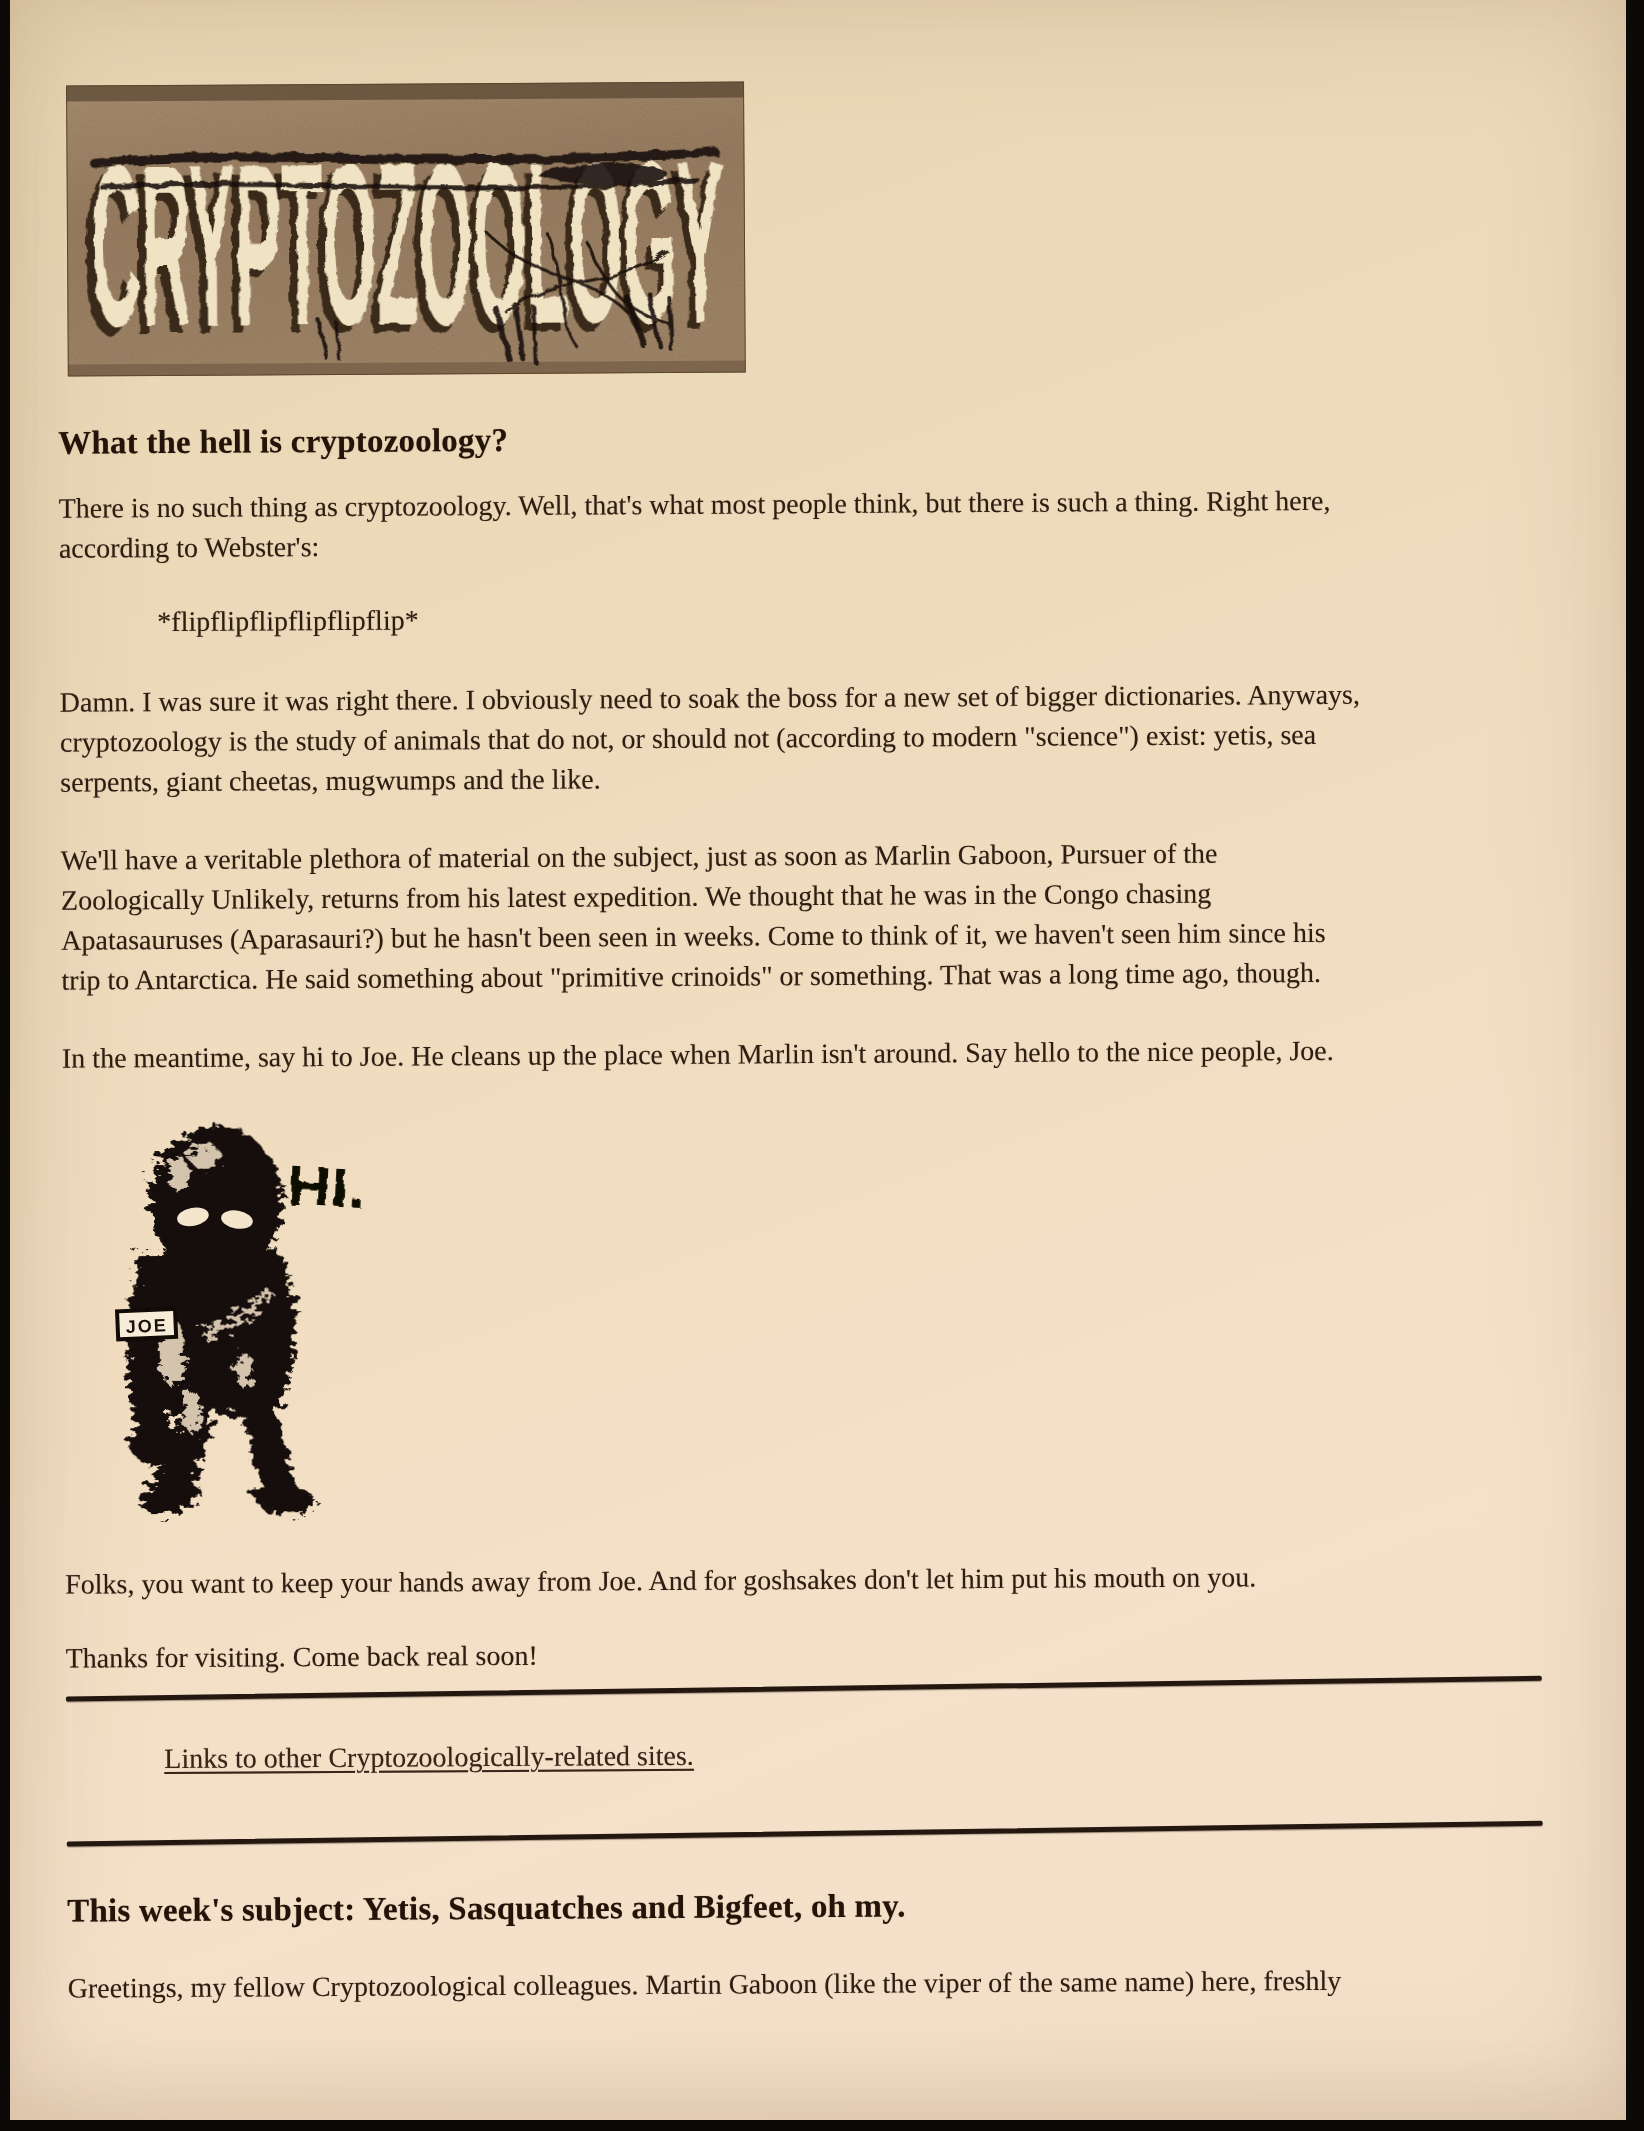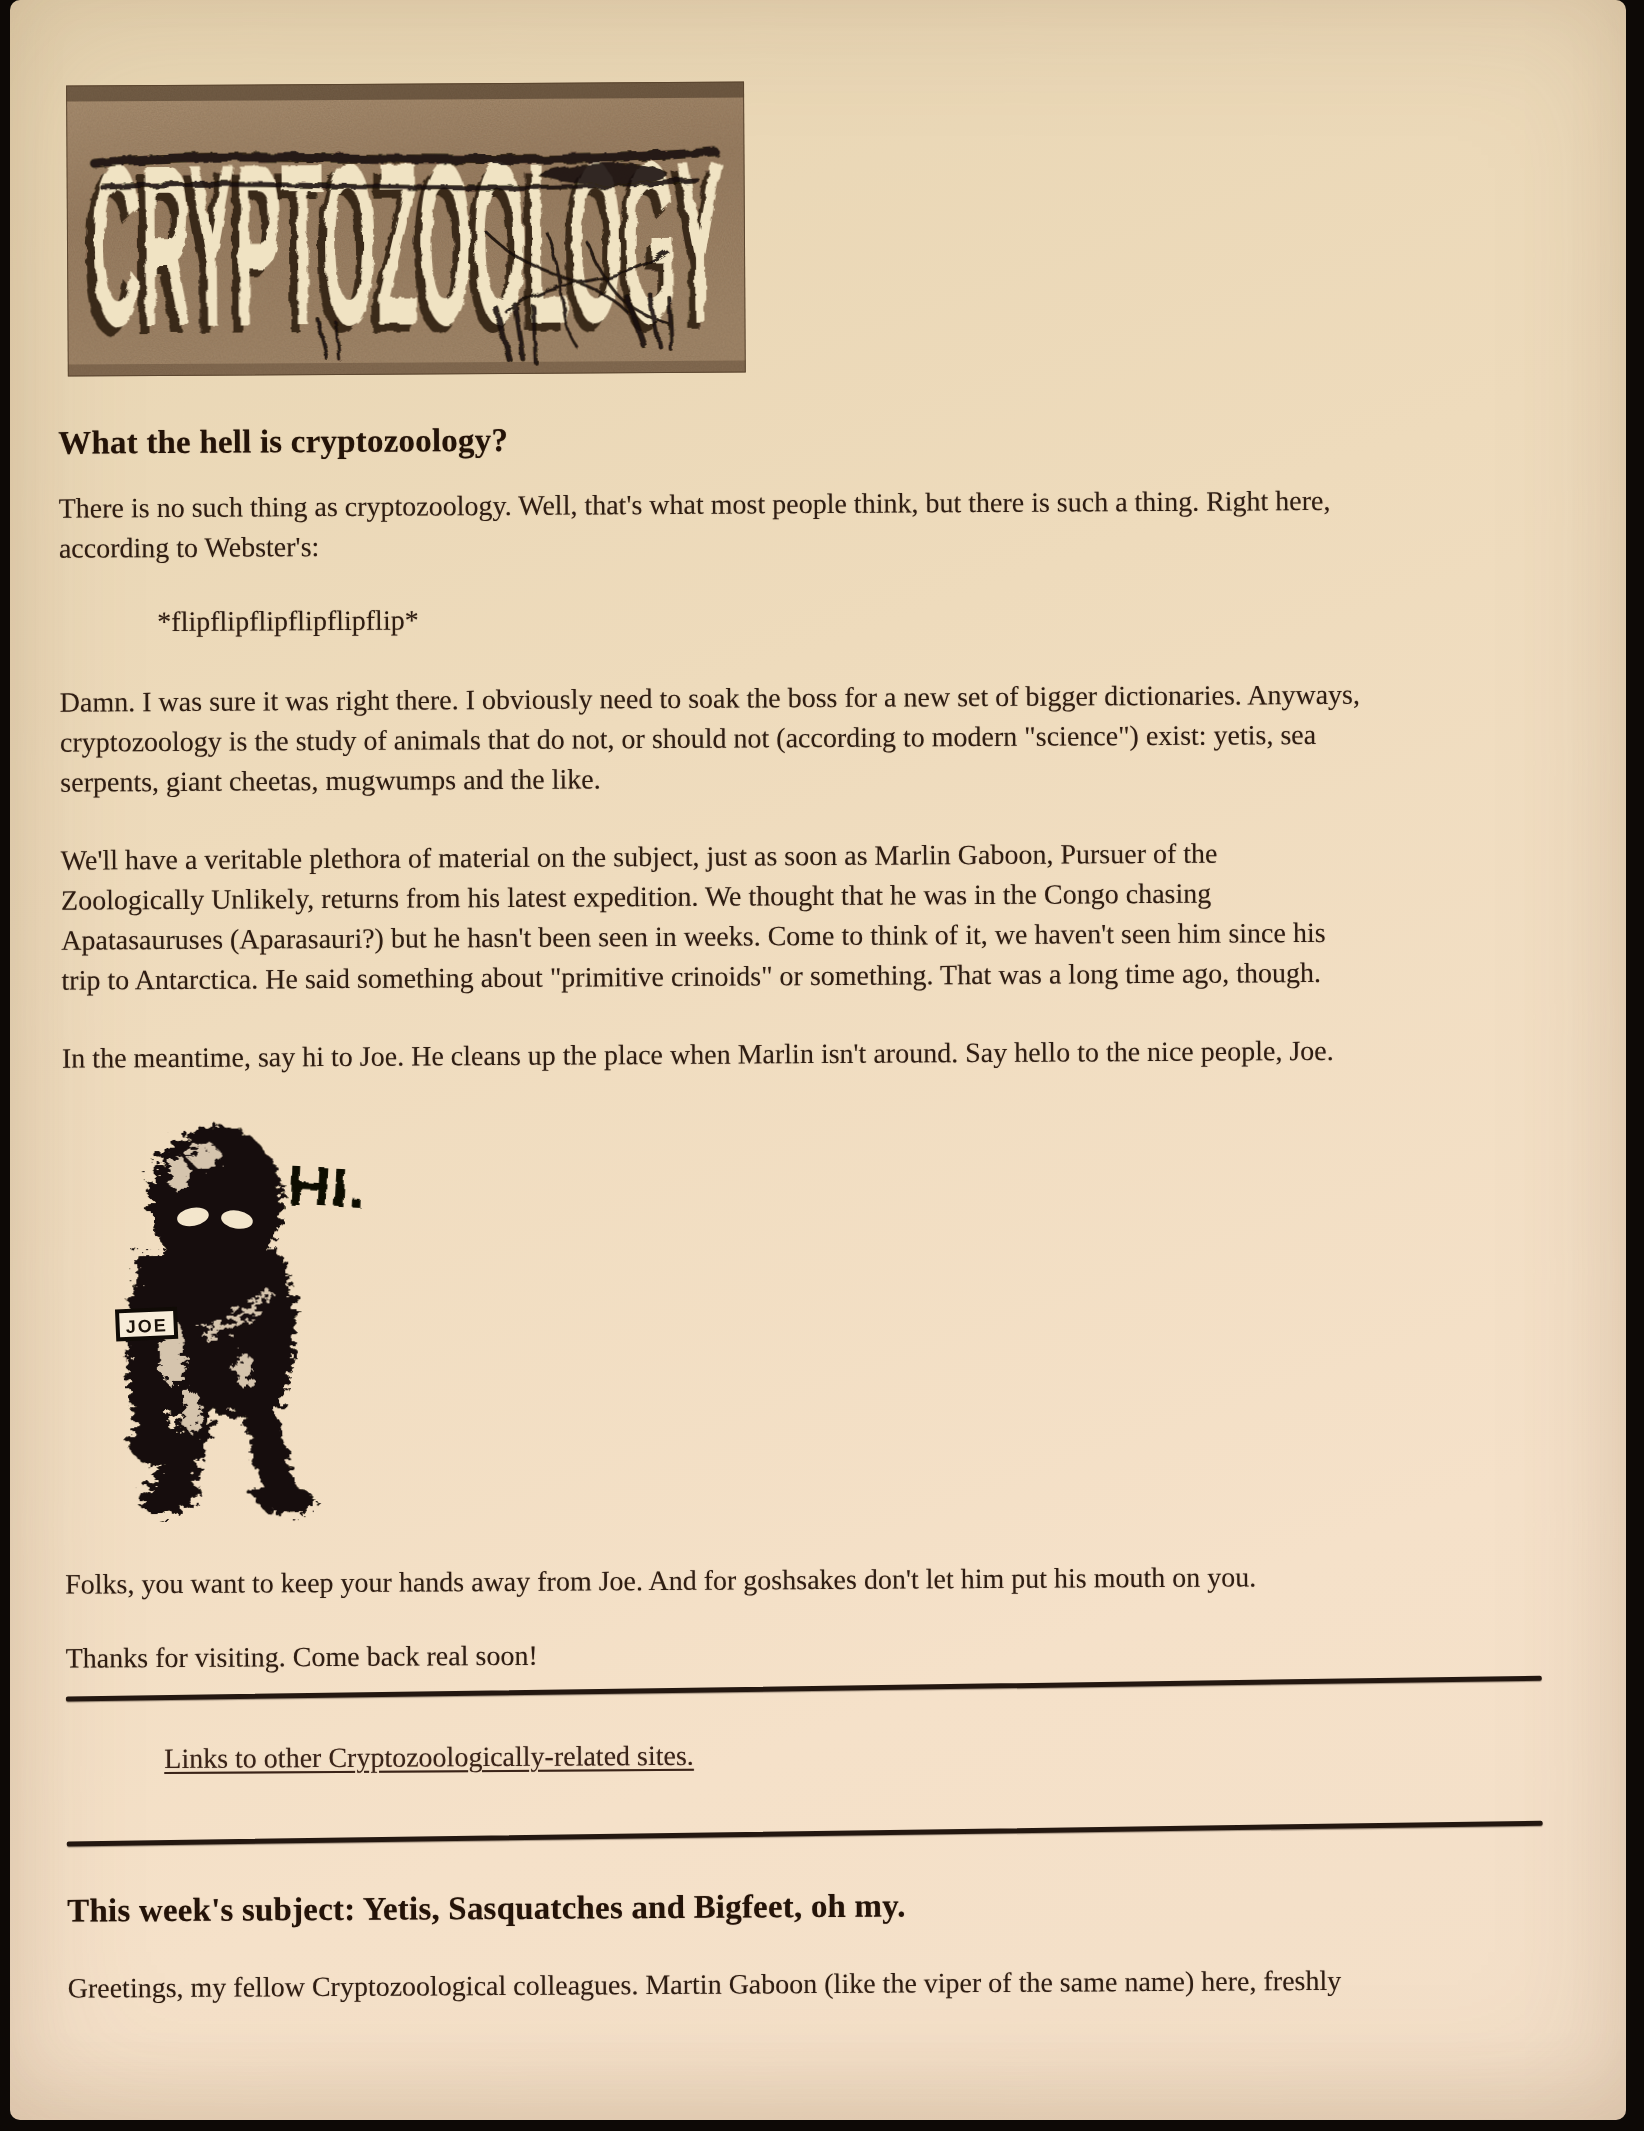--- a/index.html
+++ b/index.html
@@ -8,21 +8,20 @@
     background:#0d0906;
     font-family:"Liberation Serif", serif;
     overflow:hidden;
     position:relative;
   }
   .paper{
     position:absolute;
     left:10px; top:0; right:18px; bottom:11px;
     background:linear-gradient(160deg,#e7d5b2 0%, #eedbbc 35%, #f5e1c9 75%, #f3dfc8 100%);
     box-shadow:inset 0 0 140px rgba(120,90,60,.18), inset 0 -25px 60px rgba(160,120,85,.12);
-    border-radius:10px;
   }
   .content{
     position:absolute; inset:0;
     padding:0 88px 0 52px;
     transform:rotate(-0.35deg);
     transform-origin:40% 50%;
     color:#2f1d12;
   }
   .banner{
     margin:82px 0 0 10px;

